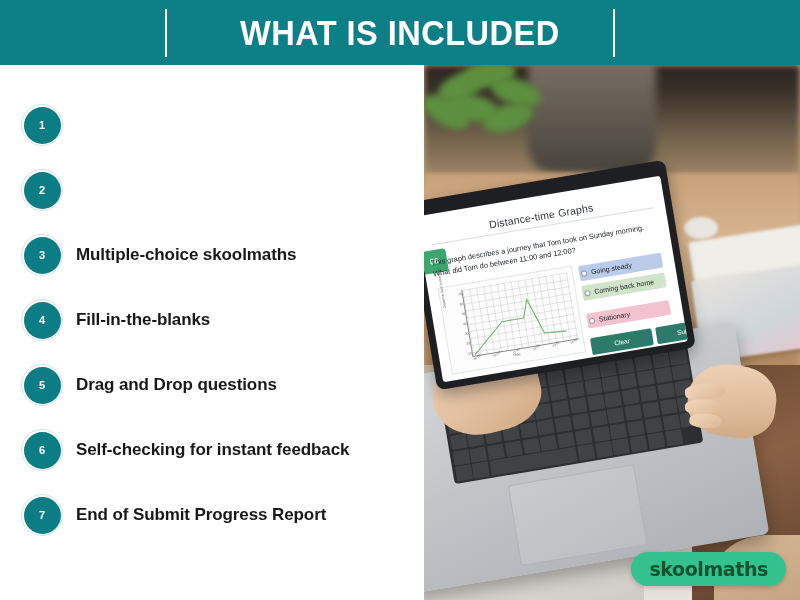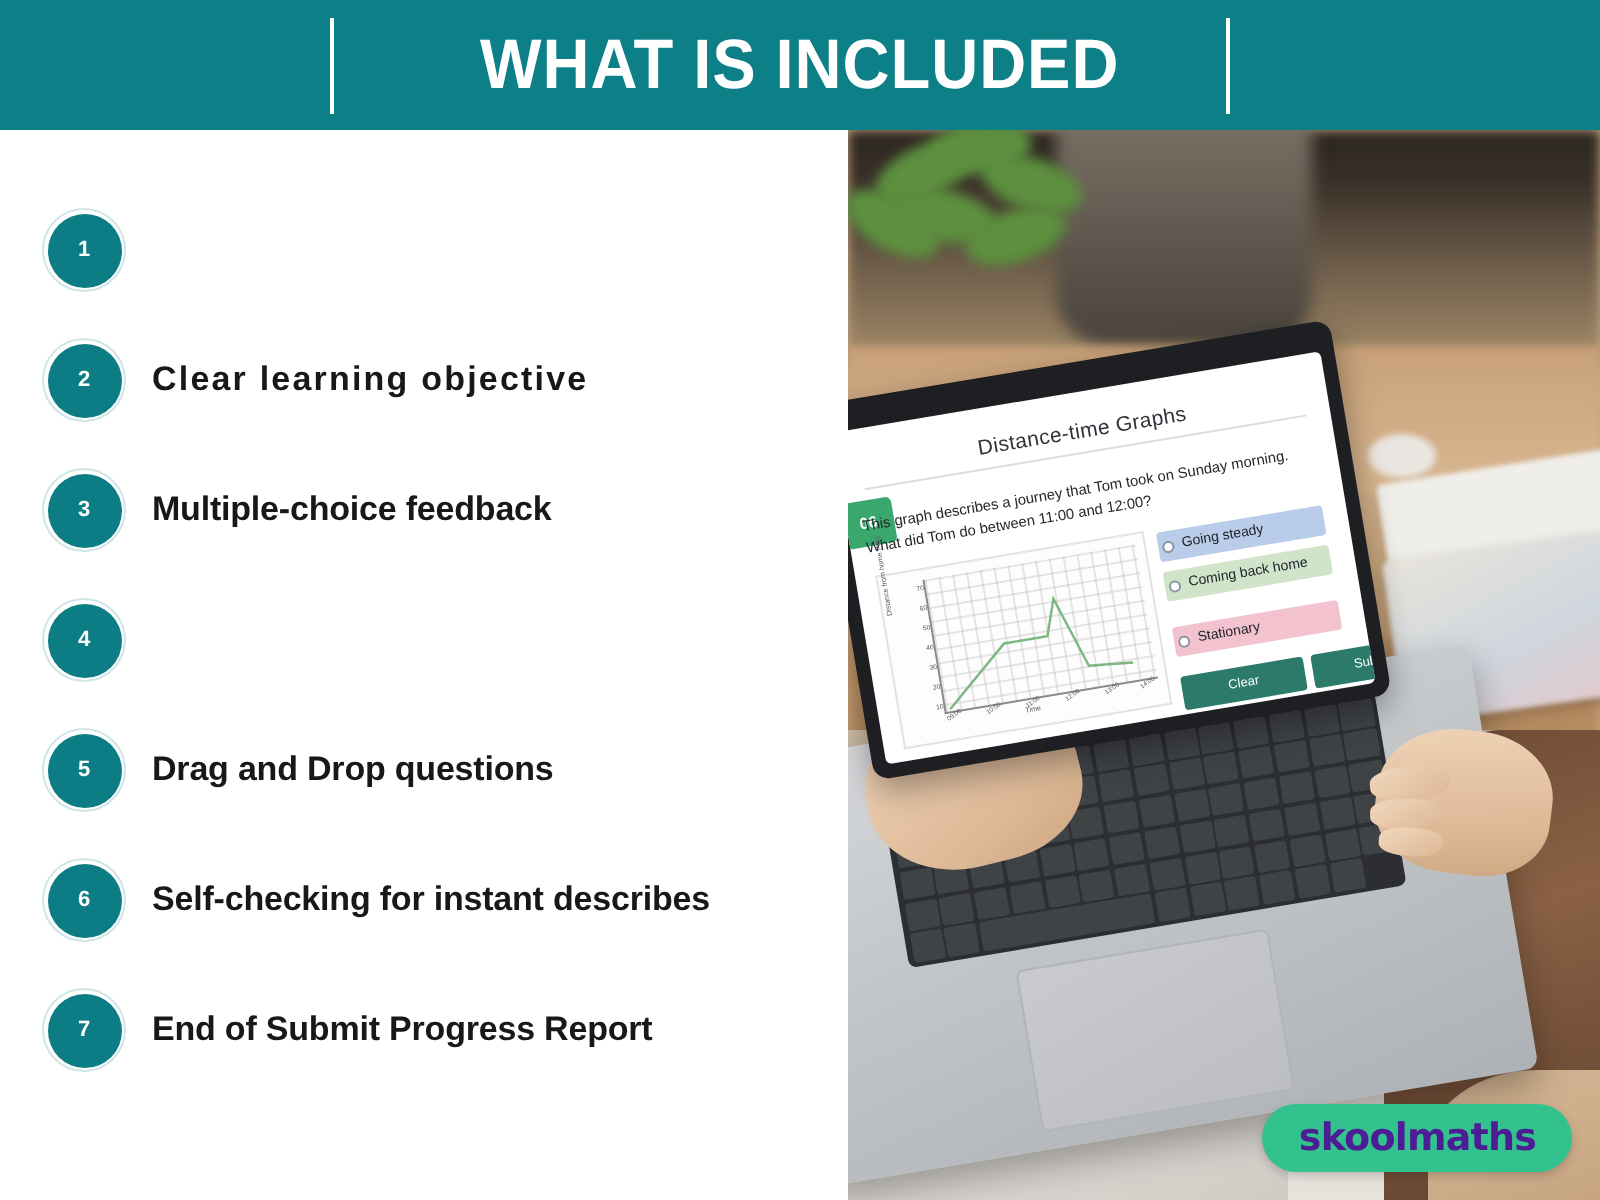--- a/index.html
+++ b/index.html
@@ -302,21 +302,21 @@
 
   .logo{
     position:absolute; right:14px; bottom:14px;
     height:34px; padding:0 18px;
     background:#33c18e;
     border-radius:17px;
     display:flex; align-items:center; justify-content:center;
     box-shadow:0 2px 5px rgba(0,0,0,.18);
   }
   .logo-text{
-    color:#4c1d95;
+    color:#14532d;
     font-size:19px;
     font-weight:bold;
     letter-spacing:-0.4px;
     font-family:"DejaVu Sans", sans-serif;
   }
 </style>
 </head>
 <body>
 
 <div class="header">
@@ -332,52 +332,52 @@
       <div class="badge-ring"></div>
       <div class="badge">1</div>
     </div>
   </div>
 
   <div class="feature-item wide" style="top:102px;">
     <div class="badge-wrap">
       <div class="badge-ring"></div>
       <div class="badge">2</div>
     </div>
-    <div class="feature-label">Clear learning objective</div>
   </div>
 
   <div class="feature-item" style="top:167px;">
     <div class="badge-wrap">
       <div class="badge-ring"></div>
       <div class="badge">3</div>
     </div>
-    <div class="feature-label">Multiple-choice feedback</div>
+    <div class="feature-label">Multiple-choice skoolmaths</div>
   </div>
 
   <div class="feature-item" style="top:232px;">
     <div class="badge-wrap">
       <div class="badge-ring"></div>
       <div class="badge">4</div>
     </div>
+    <div class="feature-label">Fill-in-the-blanks</div>
   </div>
 
   <div class="feature-item" style="top:297px;">
     <div class="badge-wrap">
       <div class="badge-ring"></div>
       <div class="badge">5</div>
     </div>
     <div class="feature-label">Drag and Drop questions</div>
   </div>
 
   <div class="feature-item" style="top:362px;">
     <div class="badge-wrap">
       <div class="badge-ring"></div>
       <div class="badge">6</div>
     </div>
-    <div class="feature-label">Self-checking for instant describes</div>
+    <div class="feature-label">Self-checking for instant feedback</div>
   </div>
 
   <div class="feature-item" style="top:427px;">
     <div class="badge-wrap">
       <div class="badge-ring"></div>
       <div class="badge">7</div>
     </div>
     <div class="feature-label">End of Submit Progress Report</div>
   </div>
 

